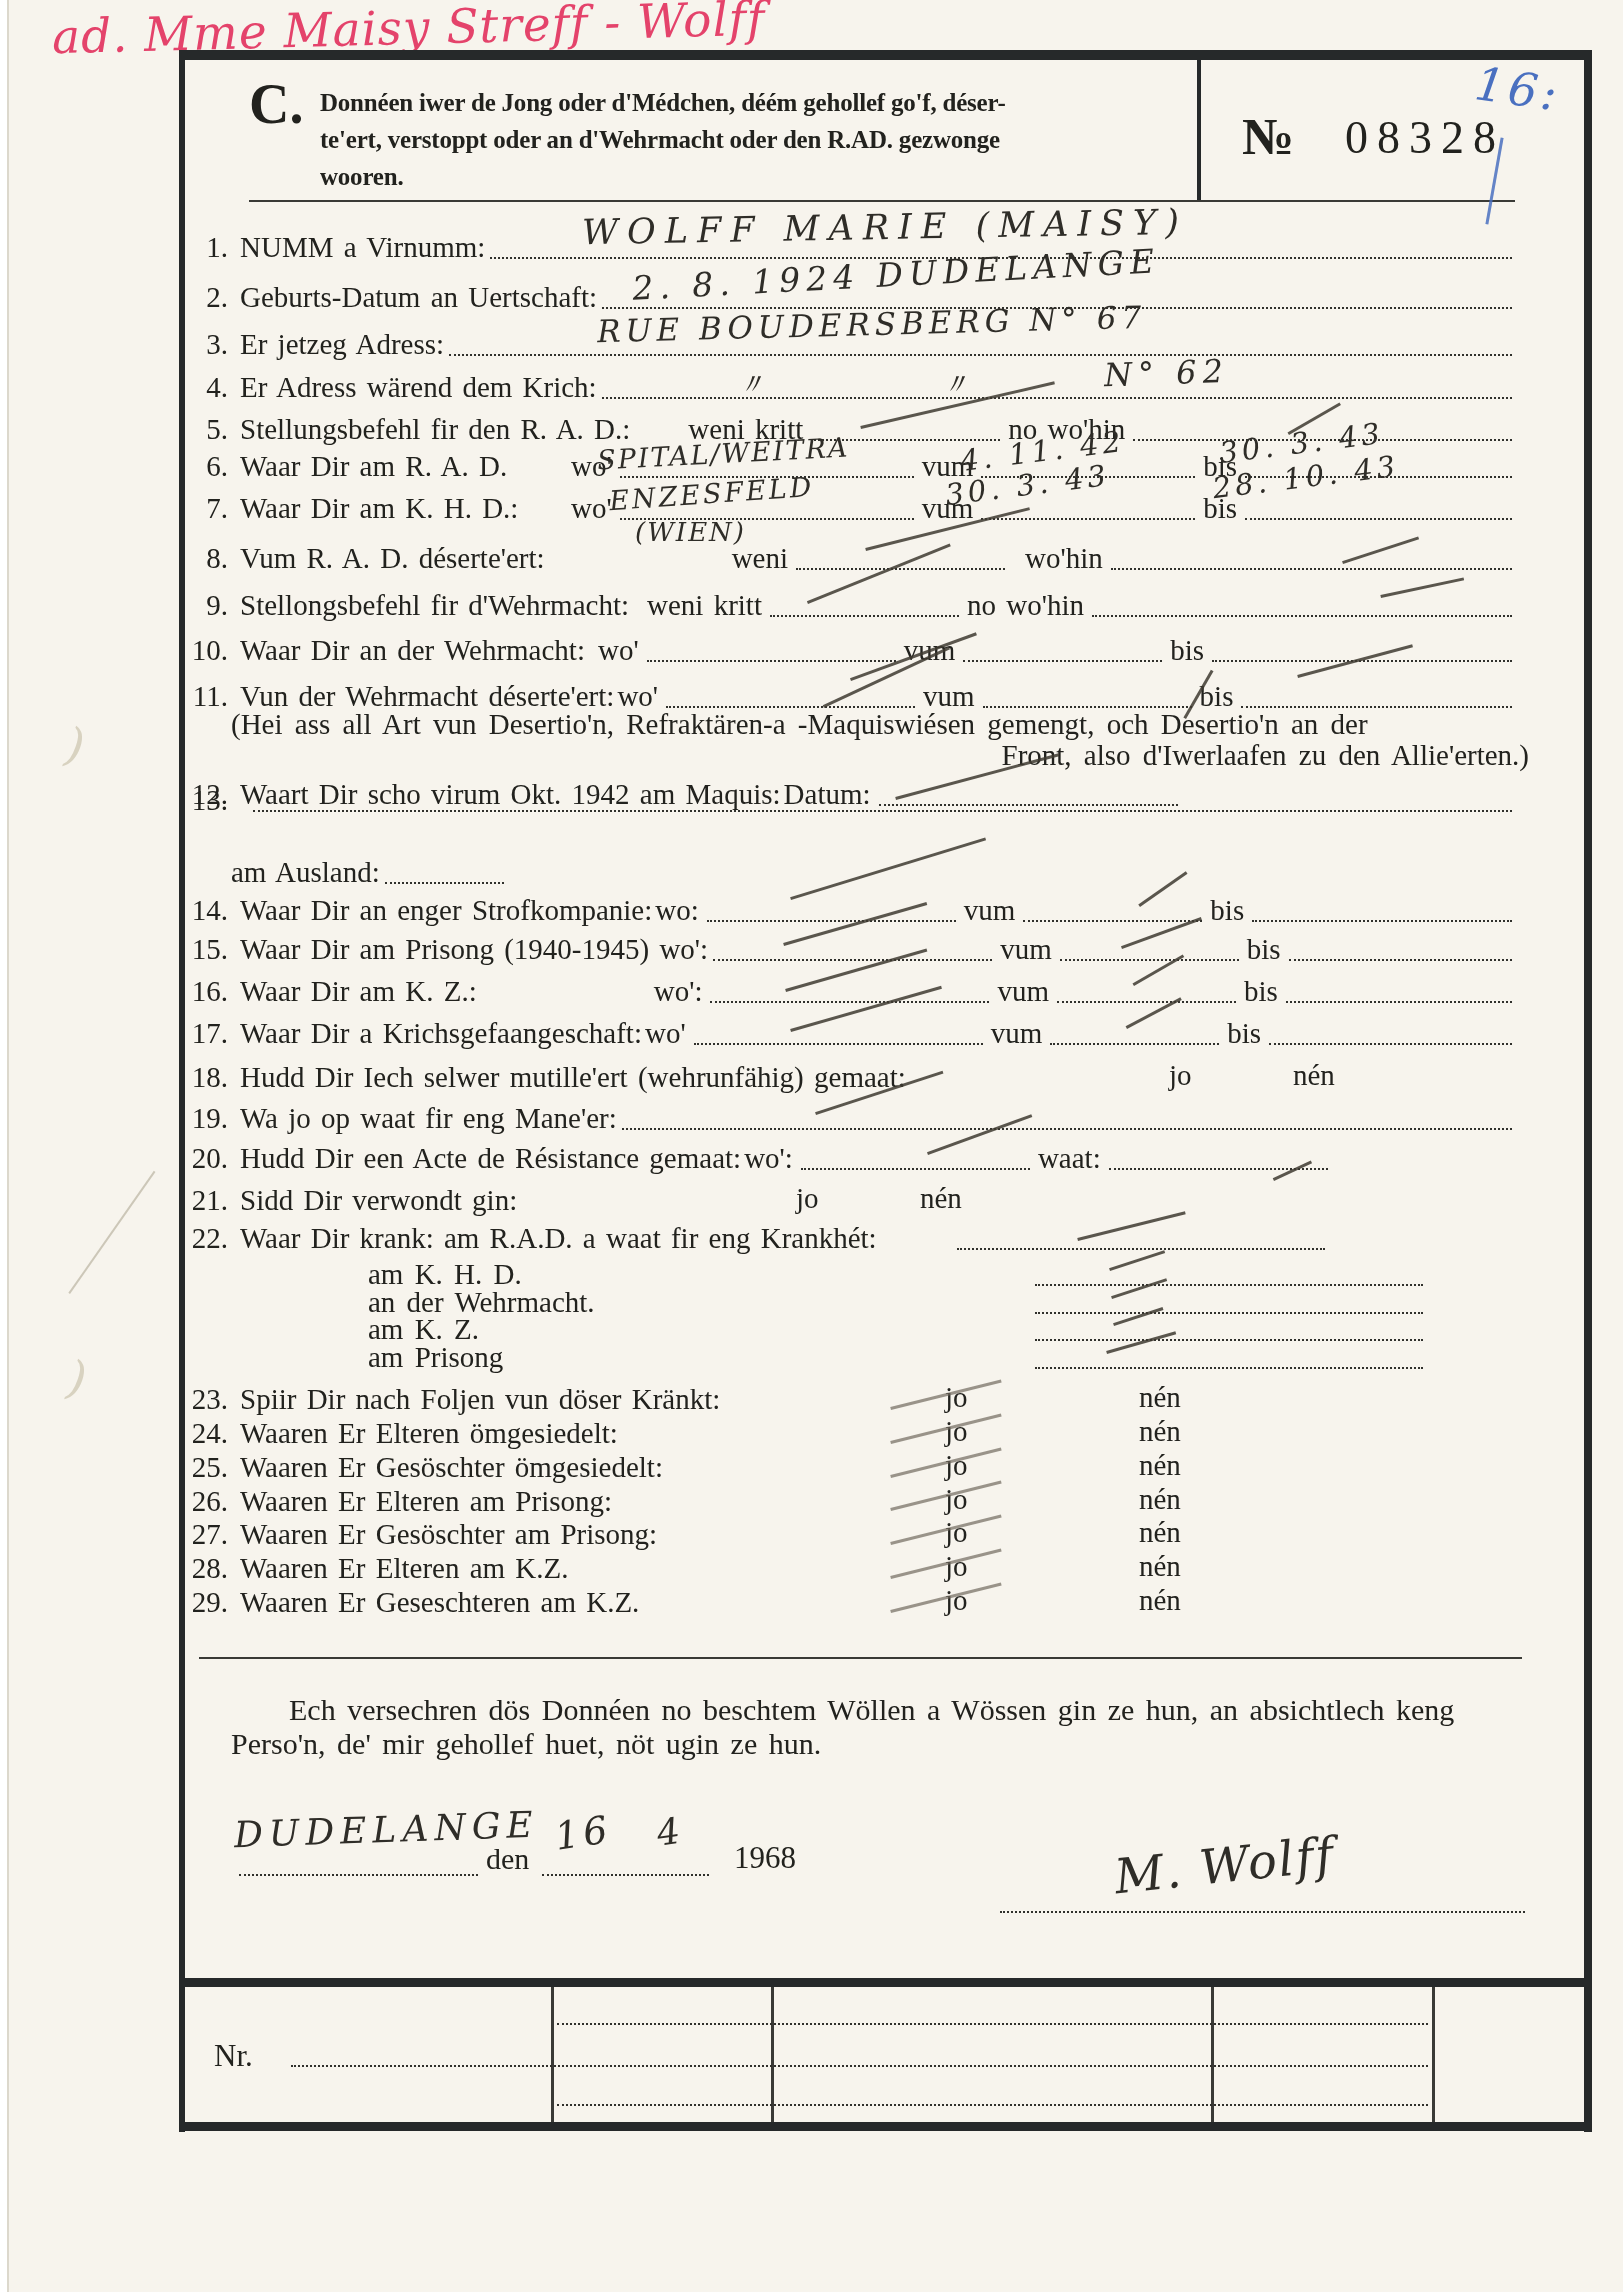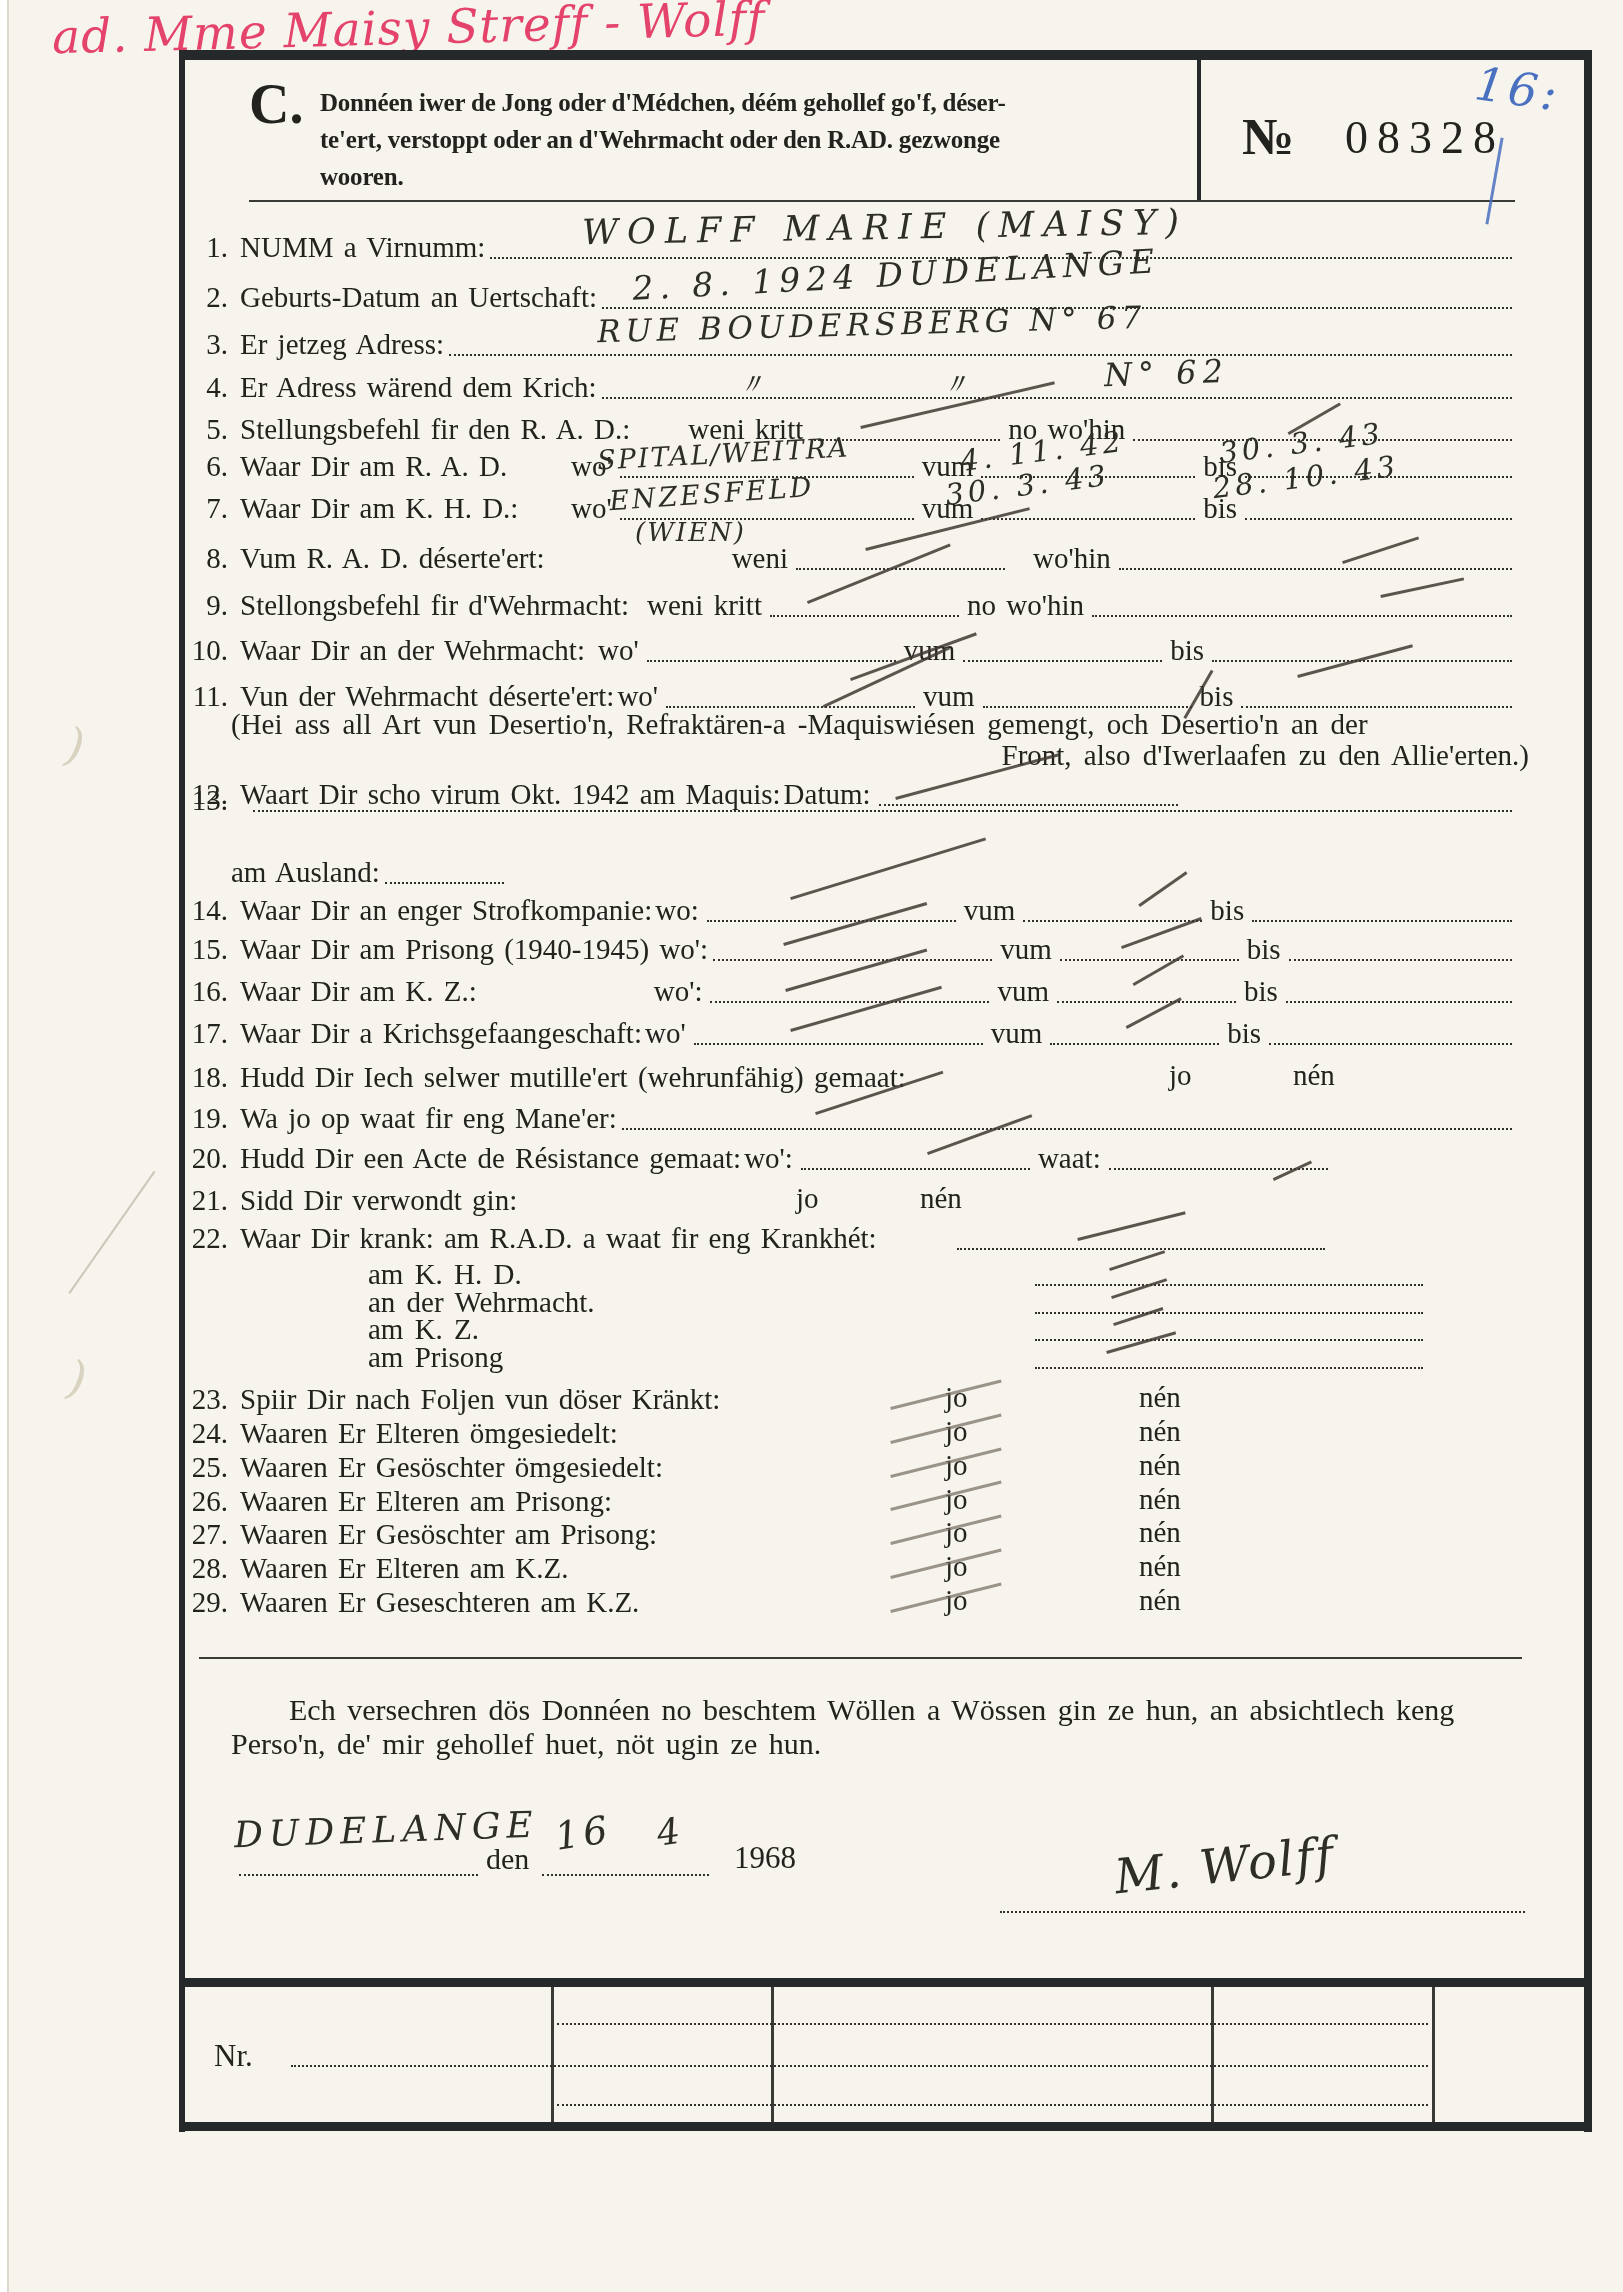--- a/index.html
+++ b/index.html
@@ -141,21 +141,21 @@
   <div class="hw" style="left:609px;top:478px;font-size:27px;letter-spacing:3px;transform:rotate(-4deg);">ENZESFELD</div>
   <div class="hw" style="left:635px;top:517px;font-size:26px;letter-spacing:2px;">(WIEN)</div>
   <div class="hw" style="left:945px;top:468px;font-size:29px;transform:rotate(-7deg);">30. 3. 43</div>
   <div class="hw" style="left:1212px;top:460px;font-size:29px;transform:rotate(-7deg);">28. 10. 43</div>
 
   <div class="row" style="top:542px;">
     <span class="num">8.</span>
     <span class="lbl">Vum R. A. D. déserte'ert:</span>
     <span class="fl" style="margin-left:184px;">weni</span>
     <span class="d" style="width:209px;"></span>
-    <span class="fl" style="margin-left:20px;">wo'hin</span>
+    <span class="fl" style="margin-left:12px;">wo'hin</span>
     <span class="dg"></span>
   </div>
 
   <div class="row" style="top:589px;">
     <span class="num">9.</span>
     <span class="lbl">Stellongsbefehl fir d'Wehrmacht:</span>
     <span class="fl" style="margin-left:15px;">weni kritt</span>
     <span class="d" style="width:189px;"></span>
     <span class="fl">no wo'hin</span>
     <span class="dg"></span>

